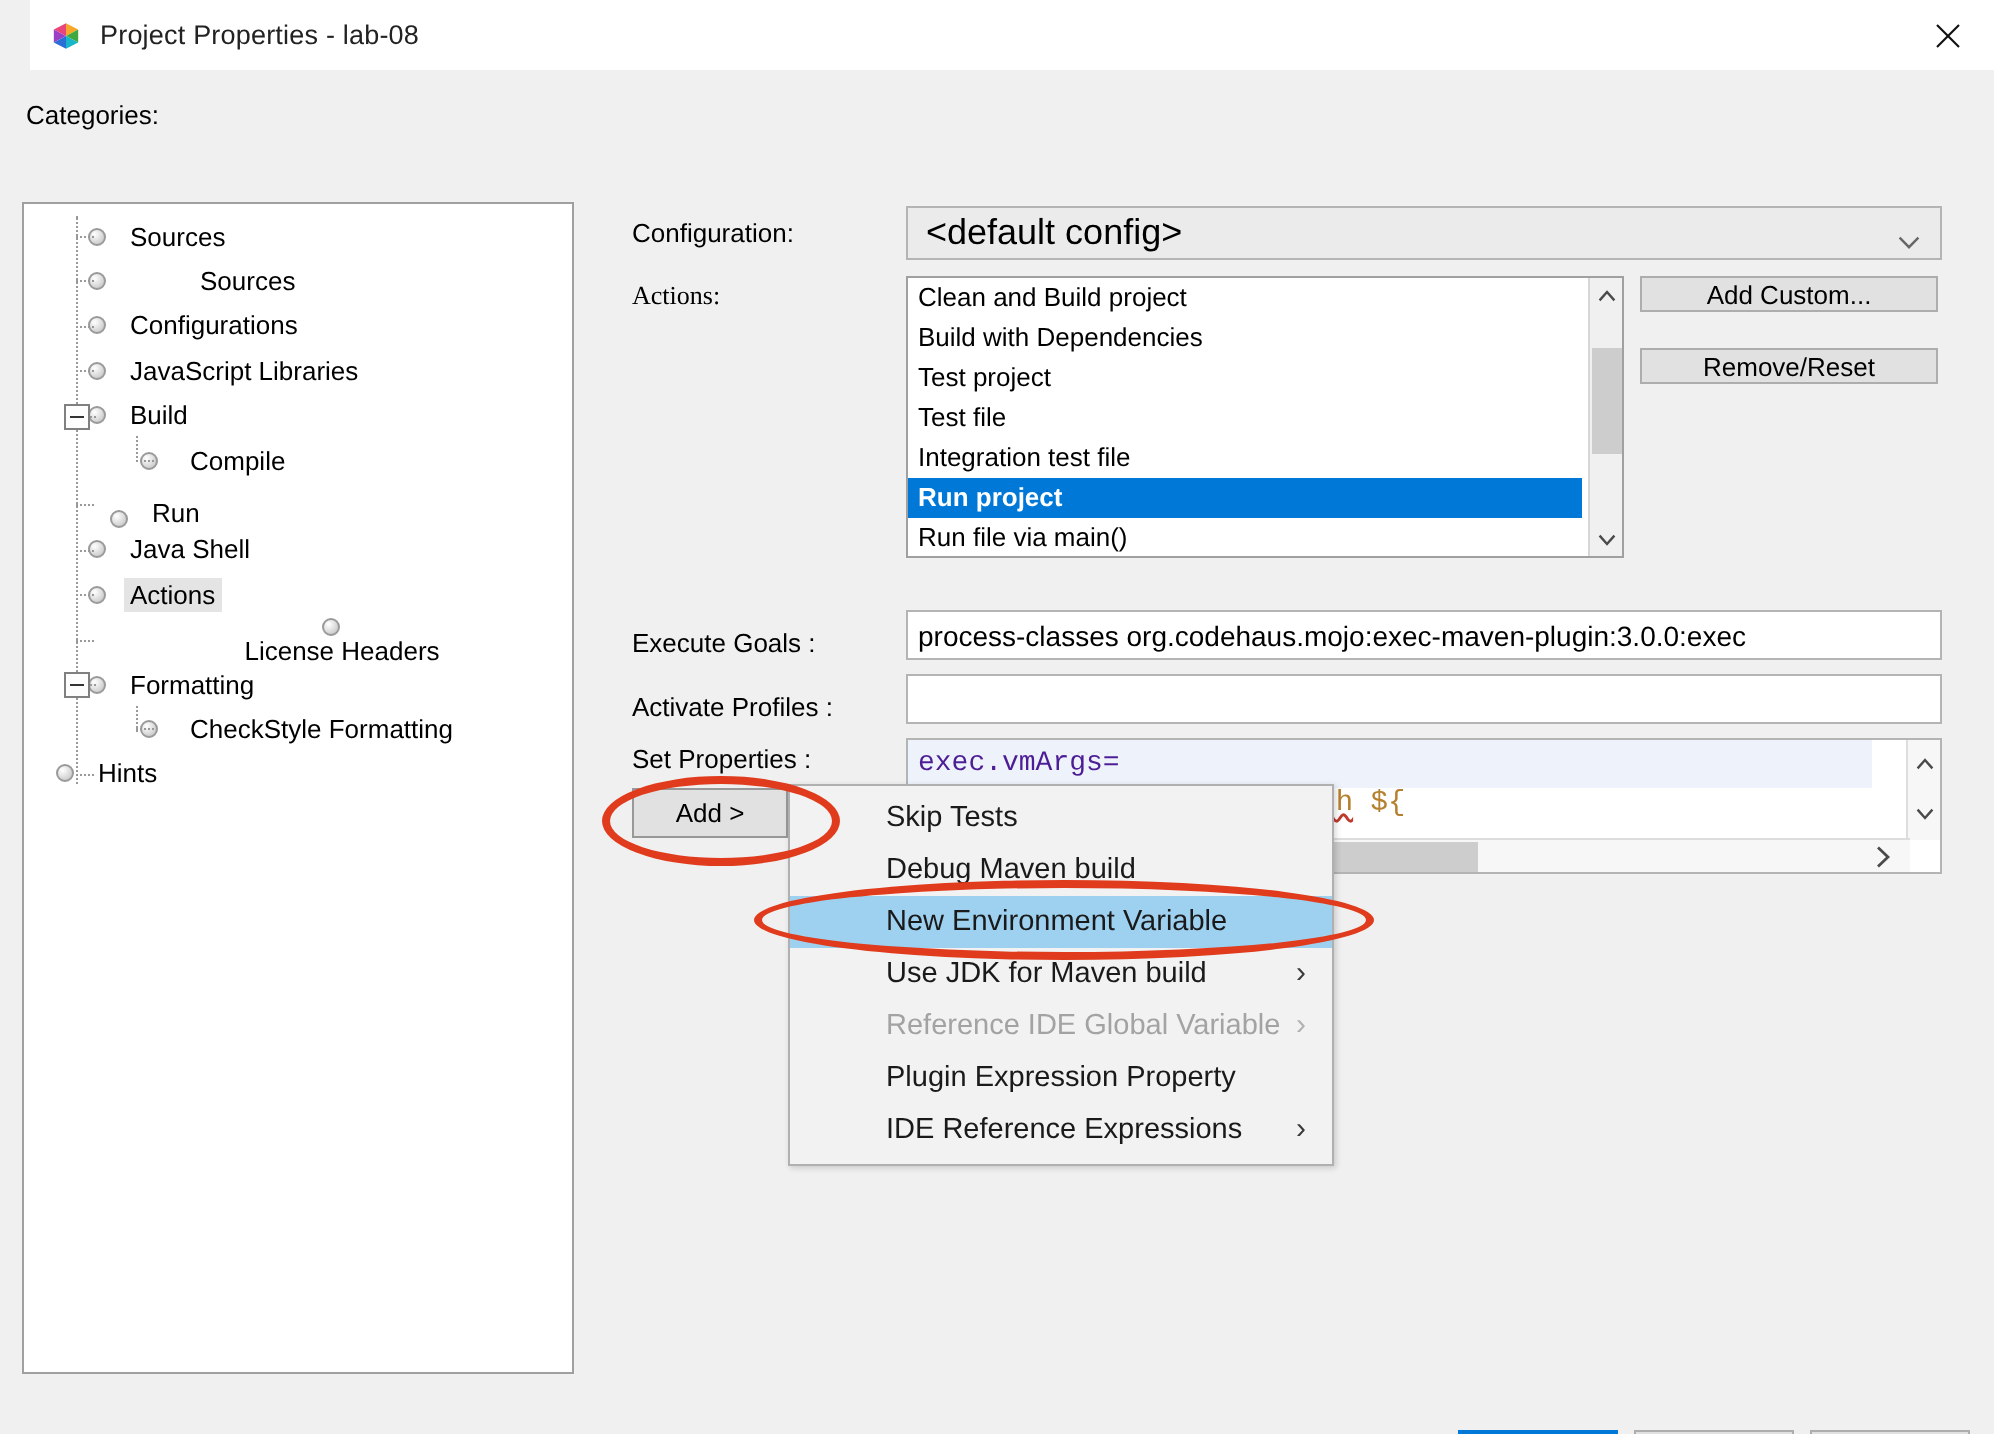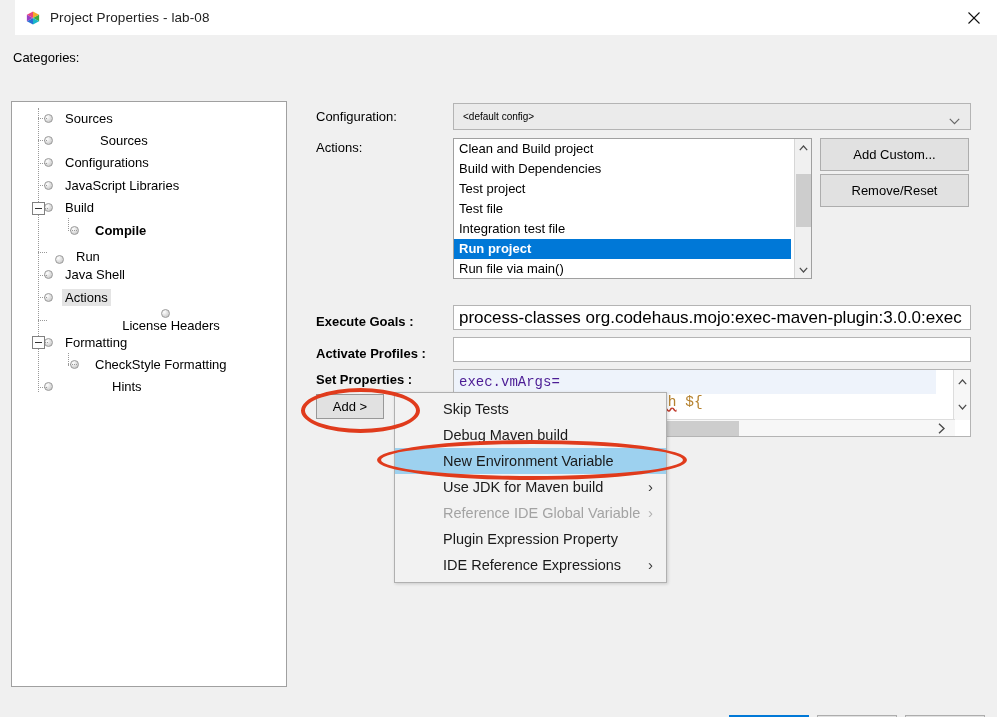--- a/index.html
+++ b/index.html
@@ -135,37 +135,37 @@
     padding: 1px 3px;
     margin-left: 9px;
   }
 
   
   .field-label {
     position: absolute;
     font-size: 13px;
     color: #000;
   }
-  .field-label.bold { font-weight: bold; text-align: center; }
+  .field-label.bold { font-weight: normal; text-align: center; }
 
   #config-combo {
     position: absolute;
     left: 453px;
     top: 68px;
     width: 518px;
     height: 27px;
     background: #ebebeb;
     border: 1px solid #b4b4b4;
     box-sizing: border-box;
     display: flex;
     align-items: center;
   }
   #config-combo-value {
     margin-left: 9px;
-    font-size: 10px;
+    font-size: 18px;
     color: #000;
   }
   #config-chevron {
     position: absolute;
     right: 10px;
     top: 9px;
   }
 
   
   #actions-list {
@@ -217,40 +217,40 @@
     top: 35px;
     width: 15px;
     height: 53px;
     background: #cdcdcd;
   }
 
   .side-btn {
     position: absolute;
     left: 820px;
     width: 149px;
-    height: 33px;
+    height: 18px;
     background: #e1e1e1;
     border: 1px solid #adadad;
     box-sizing: border-box;
     font-family: "Liberation Sans", sans-serif;
     font-size: 13px;
     color: #000;
     cursor: default;
   }
 
   .text-field {
     position: absolute;
     left: 453px;
     width: 518px;
     height: 25px;
     background: #ffffff;
     border: 1px solid #b4b4b4;
     box-sizing: border-box;
     font-family: "Liberation Sans", sans-serif;
-    font-size: 17px;
+    font-size: 14px;
     color: #000;
     padding: 0 5px;
     outline: none;
   }
 
   
   #props-area {
     position: absolute;
     left: 453px;
     top: 334px;
@@ -322,21 +322,21 @@
     height: 17px;
     display: flex;
     align-items: center;
   }
 
   
   #add-btn {
     position: absolute;
     left: 316px;
     top: 359px;
-    width: 68px;
+    width: 78px;
     height: 25px;
     background: #e1e1e1;
     border: 1px solid #989898;
     box-sizing: border-box;
     font-family: "Liberation Sans", sans-serif;
     font-size: 13px;
     color: #000;
     cursor: default;
   }
 
@@ -465,21 +465,21 @@
       </div>
       <div class="tree-row" style="padding-left:32px;">
         <span class="node-toggle" style="top:5px;"></span>
         <span class="dash" style="left:33px;width:3px;top:11px;"></span>
         <span class="bullet"></span>
         <span class="tree-label">Build</span>
       </div>
       <div class="tree-row" style="padding-left:58px;">
         <span class="dash" style="left:56px;width:9px;top:11px;"></span>
         <span class="bullet"></span>
-        <span class="tree-label" style="margin-left:16px;font-weight:bold;">Compile</span>
+        <span class="tree-label" style="margin-left:16px;">Compile</span>
       </div>
       <div class="tree-row" style="padding-left:43px;align-items:flex-end;">
         <span class="dash" style="left:26px;width:9px;top:11px;"></span>
         <span class="bullet"></span>
         <span class="tree-label">Run</span>
       </div>
       <div class="tree-row" style="padding-left:32px;">
         <span class="dash" style="left:26px;width:9px;top:11px;"></span>
         <span class="bullet"></span>
         <span class="tree-label">Java Shell</span>
@@ -498,39 +498,39 @@
         <span class="node-toggle" style="top:5px;"></span>
         <span class="dash" style="left:33px;width:3px;top:11px;"></span>
         <span class="bullet"></span>
         <span class="tree-label">Formatting</span>
       </div>
       <div class="tree-row" style="padding-left:58px;">
         <span class="dash" style="left:56px;width:9px;top:11px;"></span>
         <span class="bullet"></span>
         <span class="tree-label" style="margin-left:16px;">CheckStyle Formatting</span>
       </div>
-      <div class="tree-row" style="padding-left:32px;gap:47px;">
+      <div class="tree-row" style="padding-left:16px;">
         <span class="dash" style="left:26px;width:9px;top:11px;"></span>
         <span class="bullet"></span>
         <span class="tree-label">Hints</span>
       </div>
     </div>
   </div>
 
   <div class="field-label" style="left:316px;top:74px;">Configuration:</div>
   <div id="config-combo">
     <span id="config-combo-value">&lt;default config&gt;</span>
     <span id="config-chevron">
       <svg width="11" height="7" viewBox="0 0 11 7">
           <polyline points="0.8,0.8 5.5,5.6 10.2,0.8" fill="none" stroke="#666" stroke-width="1.2"></polyline>
         </svg>
     </span>
   </div>
 
-  <div class="field-label" style="left:316px;top:105px;">Actions:</div>
+  <div class="field-label" style="left:316px;top:105px;font-family:Liberation Serif, serif;">Actions:</div>
   <div id="actions-list">
     <div class="action-item">Clean and Build project</div>
     <div class="action-item">Build with Dependencies</div>
     <div class="action-item">Test project</div>
     <div class="action-item">Test file</div>
     <div class="action-item">Integration test file</div>
     <div class="action-item selected">Run project</div>
     <div class="action-item">Run file via main()</div>
 
     <div id="actions-scroll">

